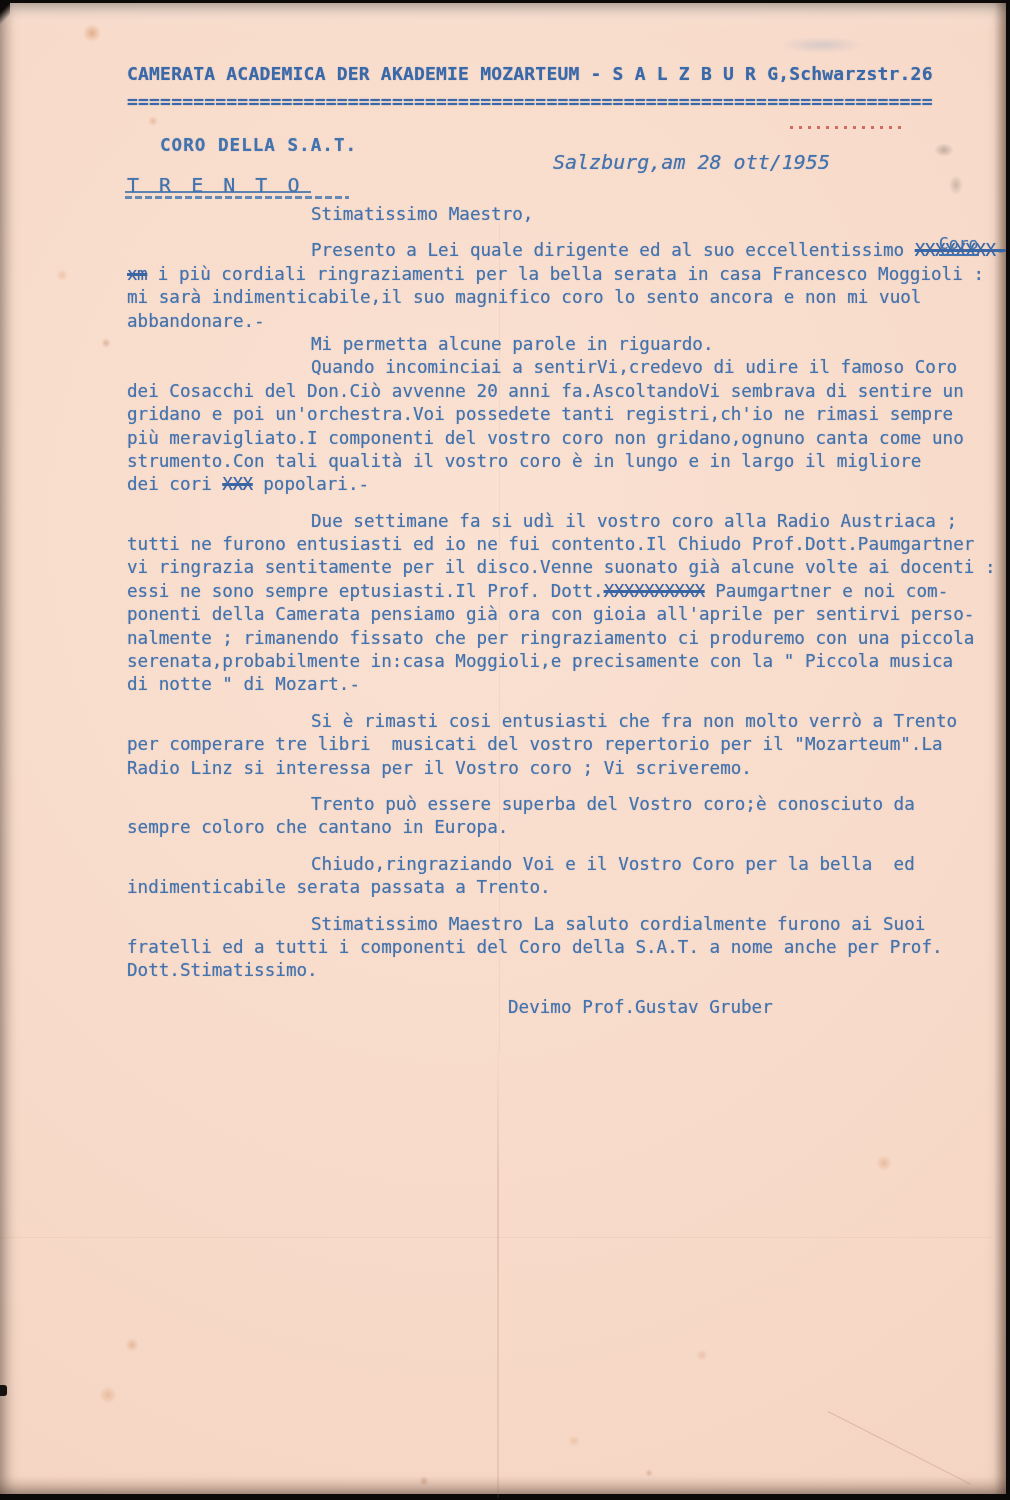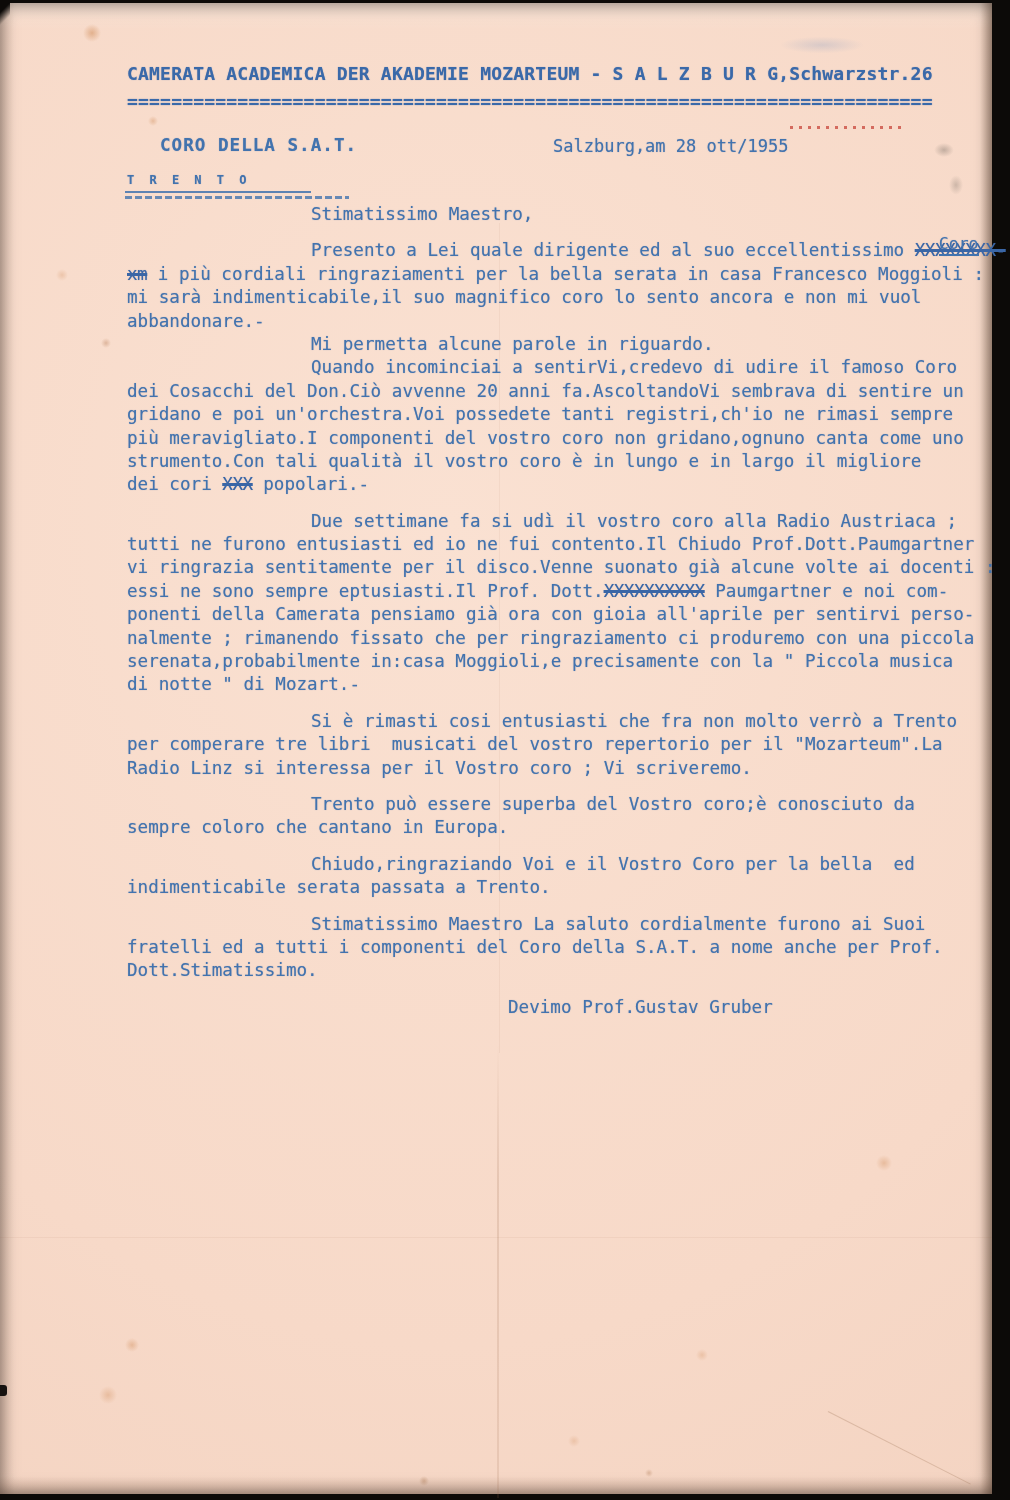--- a/index.html
+++ b/index.html
@@ -30,20 +30,21 @@
       radial-gradient(circle 5px at 424px 1478px, rgba(150,90,45,.30), transparent 100%),
       radial-gradient(circle 4px at 649px 1470px, rgba(150,90,45,.28), transparent 100%),
       
       linear-gradient(90deg, rgba(120,70,40,.10) 0px, transparent 14px),
       linear-gradient(270deg, rgba(100,60,30,.30) 0px, transparent 12px),
       linear-gradient(0deg, rgba(120,70,40,.18) 0px, transparent 18px),
       linear-gradient(180deg, rgba(255,245,235,.35) 0px, transparent 26px),
       
       radial-gradient(ellipse 130% 100% at 45% 35%, #fae1d2 0%, #f7d9c8 55%, #f1cfbc 100%);
     box-shadow:0 0 18px rgba(0,0,0,.55) inset;
+    padding-left:14px;
   }
   
   .corner-tl{position:absolute;left:0;top:0;width:10px;height:22px;background:linear-gradient(135deg,#0c0a08 30%,transparent 70%);}
   .edge-notch{position:absolute;left:0;top:1382px;width:7px;height:11px;background:#151210;border-radius:0 3px 3px 0;}
   
   .crease-v{position:absolute;left:497px;top:1040px;width:2px;height:455px;
     background:linear-gradient(180deg,transparent,rgba(150,100,70,.18) 30%,rgba(150,100,70,.14));}
   .crease-v2{position:absolute;left:499px;top:220px;width:1px;height:830px;background:rgba(150,100,70,.07);}
   .crease-d{position:absolute;left:828px;top:1408px;width:160px;height:1px;background:rgba(140,95,65,.25);
     transform:rotate(27deg);transform-origin:left center;}
@@ -56,23 +57,23 @@
     letter-spacing:.2px;white-space:pre;text-shadow:0 0 1px rgba(50,95,160,.6);
   }
   .letterhead-rule{
     position:absolute;left:127px;top:88px;font-size:18px;font-weight:700;color:#3a69a9;
     white-space:pre;letter-spacing:.2px;text-shadow:0 0 1.2px rgba(50,95,160,.7);
   }
   .red-dotted{
     position:absolute;left:790px;top:123px;width:116px;height:3px;opacity:.75;
     background:repeating-linear-gradient(90deg,#c8453a 0 3px,transparent 3px 9px);
   }
-  .date-line{position:absolute;left:553px;top:133px;font-size:17px;white-space:pre;}
+  .date-line{position:absolute;left:553px;top:147px;font-size:20px;white-space:pre;font-style:italic;}
   .recipient-1{position:absolute;left:127px;top:132px;font-size:17.6px;font-weight:700;letter-spacing:1px;white-space:pre;margin-left:33px;}
-  .recipient-2{position:absolute;left:127px;top:170px;font-size:12px;font-weight:700;letter-spacing:4px;white-space:pre;}
+  .recipient-2{position:absolute;left:127px;top:170px;font-size:20px;font-weight:400;letter-spacing:4px;white-space:pre;}
   .recipient-underline{position:absolute;left:125px;top:188px;width:186px;height:2px;background:#4273ae;opacity:.85;}
   .recipient-underline2{
     position:absolute;left:125px;top:193px;width:224px;height:3px;opacity:.8;
     background:repeating-linear-gradient(90deg,#4273ae 0 7px,transparent 7px 10px);
   }
 
   
   .letter-body{
     position:absolute;left:127px;top:200px;width:885px;
     font-size:17.6px;color:#4273ae;text-shadow:0 0 1px rgba(62,104,168,.5);

